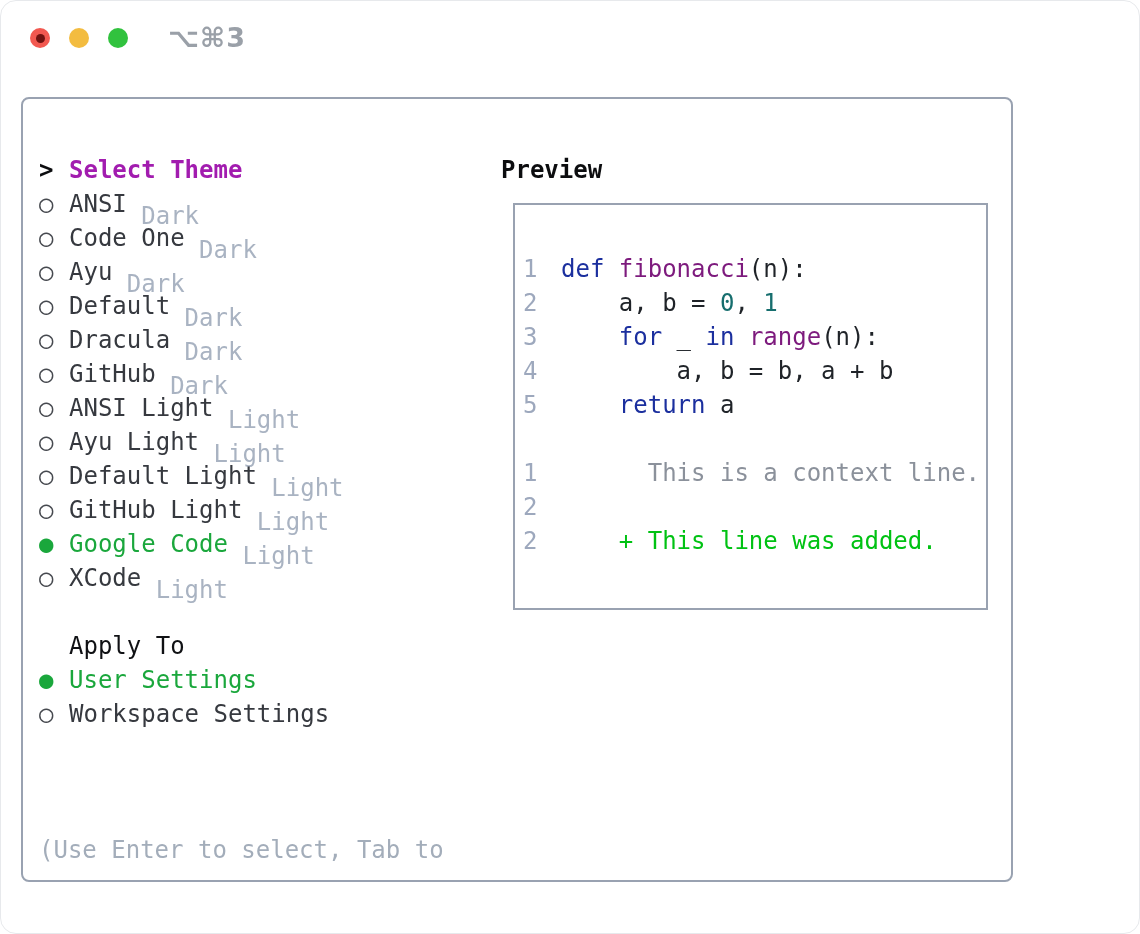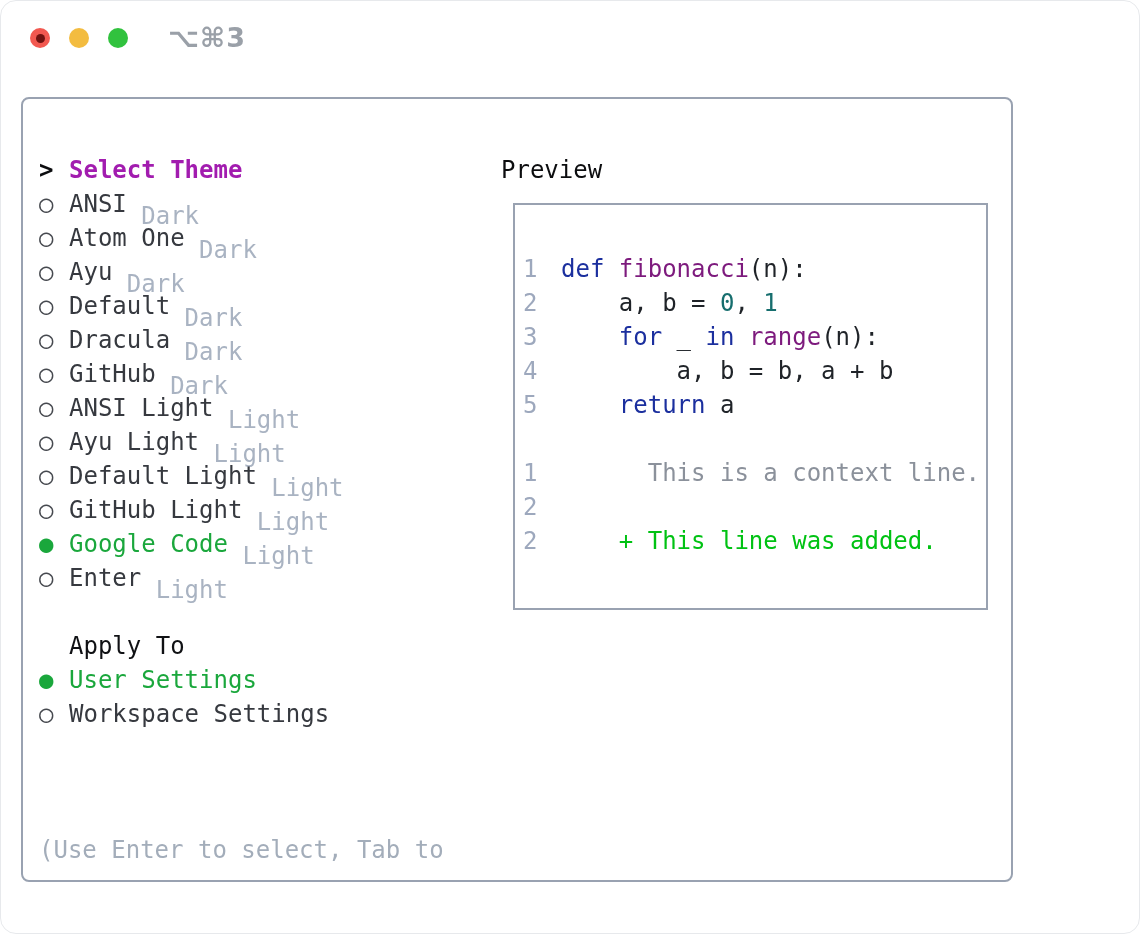--- a/index.html
+++ b/index.html
@@ -36,21 +36,21 @@
   .row .bullet.sel{color:var(--accent-green);}
   .row .name{color:var(--item-text);}
   .row .name.sel{color:var(--accent-green);}
   .row .name.hdr{color:var(--header-text);text-align:center;}
   .row .name.bold{font-weight:700;color:#a21caf;}
   .row .variant{color:var(--variant-text);margin-top:24px;}
   .spacer{height:34px;}
   .hint{color:var(--hint-text);line-height:34px;white-space:pre;font-size:24px;}
   
   .preview-header{position:absolute;left:478px;top:54px;height:34px;display:flex;
-                  align-items:center;font-size:24px;font-weight:400;color:#0c0d0f;}
+                  align-items:center;font-size:24px;font-weight:700;color:#0c0d0f;}
   .preview-box{position:absolute;left:490px;top:104px;width:475px;height:407px;
                border:2px solid var(--panel-border);box-sizing:border-box;
                padding:47px 0 0 8px;overflow:hidden;}
   .code-row{height:34px;display:flex;align-items:center;white-space:pre;font-size:24px;}
   .code-row .ln{display:inline-block;width:22px;margin-right:16px;color:var(--line-number);}
   .tok-kw{color:var(--code-keyword);}
   .tok-fn{color:var(--code-function);}
   .tok-num{color:var(--code-number);}
   .tok-pl{color:var(--code-plain);}
   .diff-context{color:var(--diff-context);}
@@ -70,31 +70,31 @@
     <span class="win-title">⌥⌘3</span>
   </div>
 
   <div class="panel">
     <div class="leftcol">
       <div class="row">
         <span class="bullet focus">&gt;</span><span class="name bold">Select Theme</span>
       </div>
       <div id="theme-items">
           <div class="row"><span class="bullet">○</span><span class="name">ANSI</span><span class="variant"> Dark</span></div>
-          <div class="row"><span class="bullet">○</span><span class="name">Atom One</span><span class="variant"> Dark</span></div>
+          <div class="row"><span class="bullet">○</span><span class="name">Code One</span><span class="variant"> Dark</span></div>
           <div class="row"><span class="bullet">○</span><span class="name">Ayu</span><span class="variant"> Dark</span></div>
           <div class="row"><span class="bullet">○</span><span class="name">Default</span><span class="variant"> Dark</span></div>
           <div class="row"><span class="bullet">○</span><span class="name">Dracula</span><span class="variant"> Dark</span></div>
           <div class="row"><span class="bullet">○</span><span class="name">GitHub</span><span class="variant"> Dark</span></div>
           <div class="row"><span class="bullet">○</span><span class="name">ANSI Light</span><span class="variant"> Light</span></div>
           <div class="row"><span class="bullet">○</span><span class="name">Ayu Light</span><span class="variant"> Light</span></div>
           <div class="row"><span class="bullet">○</span><span class="name">Default Light</span><span class="variant"> Light</span></div>
           <div class="row"><span class="bullet">○</span><span class="name">GitHub Light</span><span class="variant"> Light</span></div>
           <div class="row"><span class="bullet sel">●</span><span class="name sel">Google Code</span><span class="variant"> Light</span></div>
-          <div class="row"><span class="bullet">○</span><span class="name">Enter</span><span class="variant"> Light</span></div>
+          <div class="row"><span class="bullet">○</span><span class="name">XCode</span><span class="variant"> Light</span></div>
         </div>
       <div class="spacer"></div>
       <div class="row">
         <span class="bullet"> </span><span class="name hdr">Apply To</span>
       </div>
       <div id="apply-items">
           <div class="row"><span class="bullet sel">●</span><span class="name sel">User Settings</span></div>
           <div class="row"><span class="bullet">○</span><span class="name">Workspace Settings</span></div>
         </div>
       <div class="spacer"></div>

